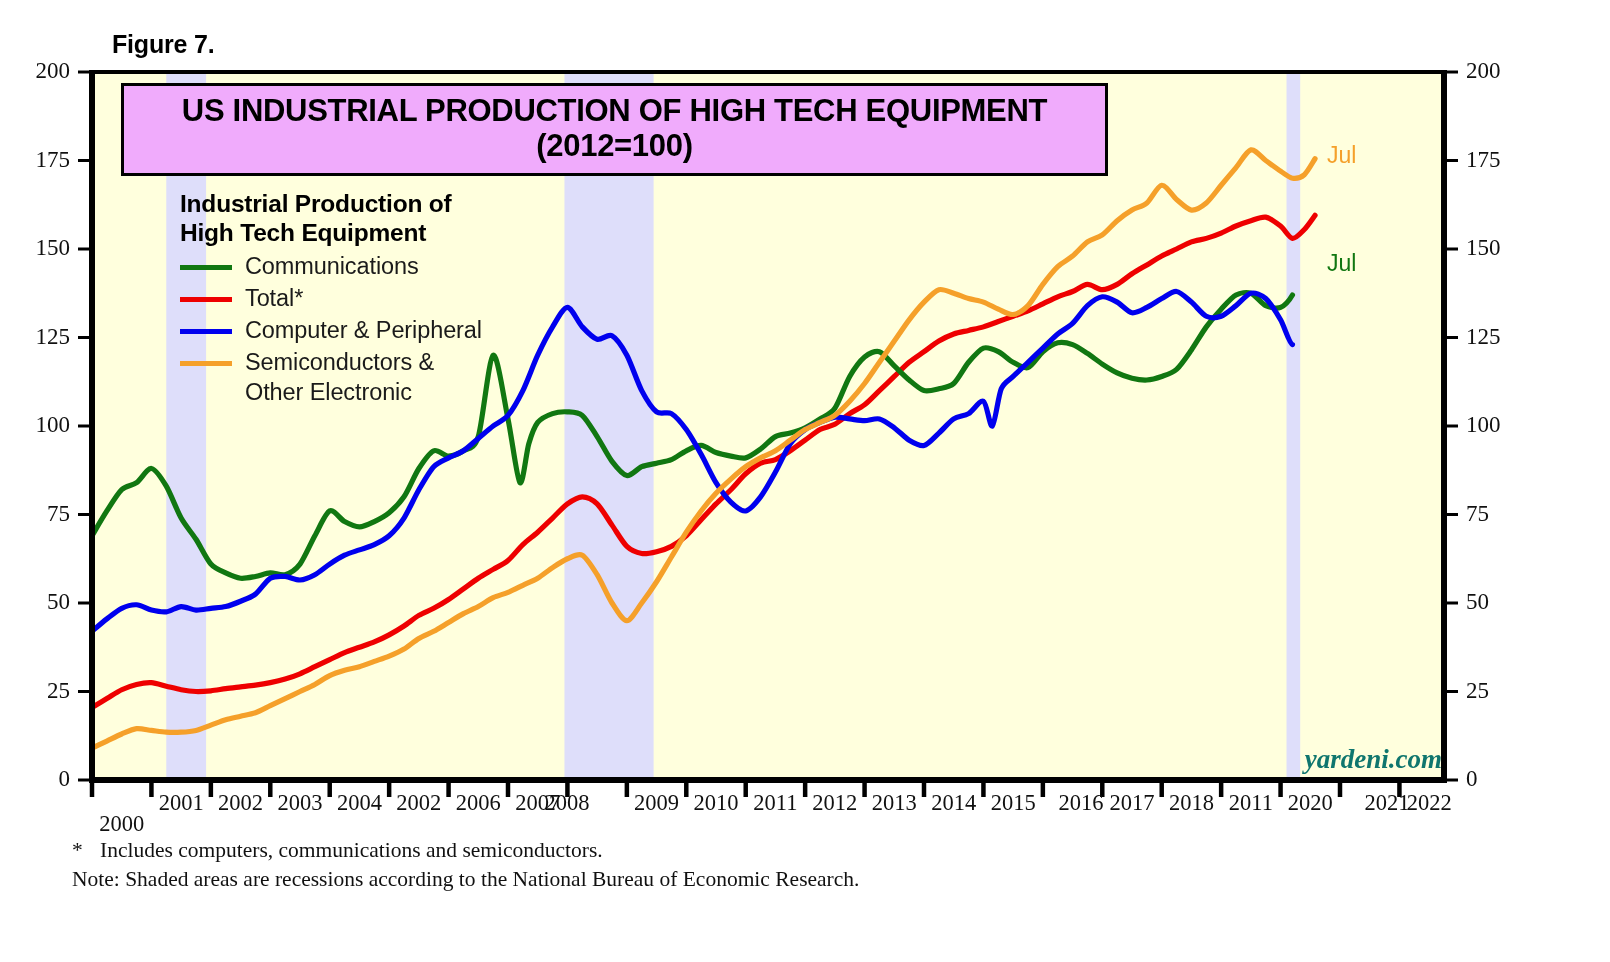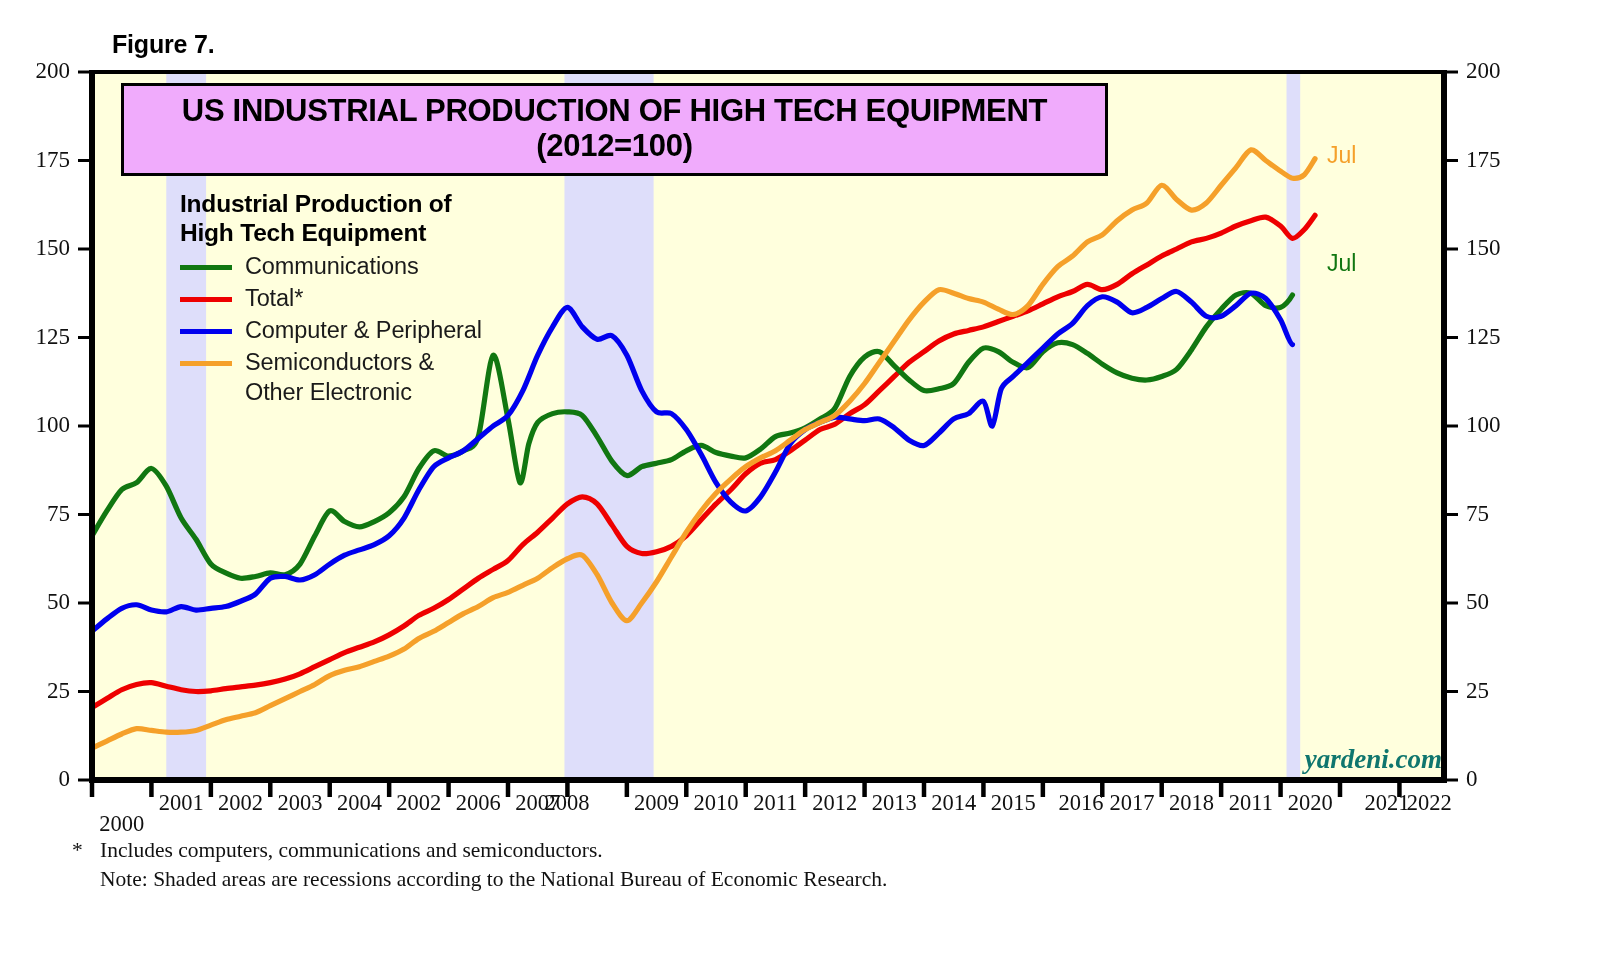--- a/index.html
+++ b/index.html
@@ -123,21 +123,21 @@
     position: absolute;
     left: 72px;
     top: 836px;
     font-family: "Liberation Serif", serif;
     font-size: 21.5px;
     line-height: 1.33;
     color: #111;
   }
   #footnotes .fn-row { display: flex; }
   #footnotes .fn-star { width: 28px; flex: 0 0 auto; }
-  #footnotes .fn-indent { margin-left: 28px; }
+  #footnotes .fn-indent { }
 </style>
 </head>
 <body>
 
 <div id="figure-label">Figure 7.</div>
 
 <div id="chart-wrap">
   <svg id="chart-svg" width="1610" height="962" viewBox="0 0 1610 962">
       <rect x="92" y="72" width="1352" height="708" fill="#ffffdd"></rect>
       <rect x="166.28571428571428" y="72" width="39.81714285714719" height="708" fill="#dedefa"></rect>

